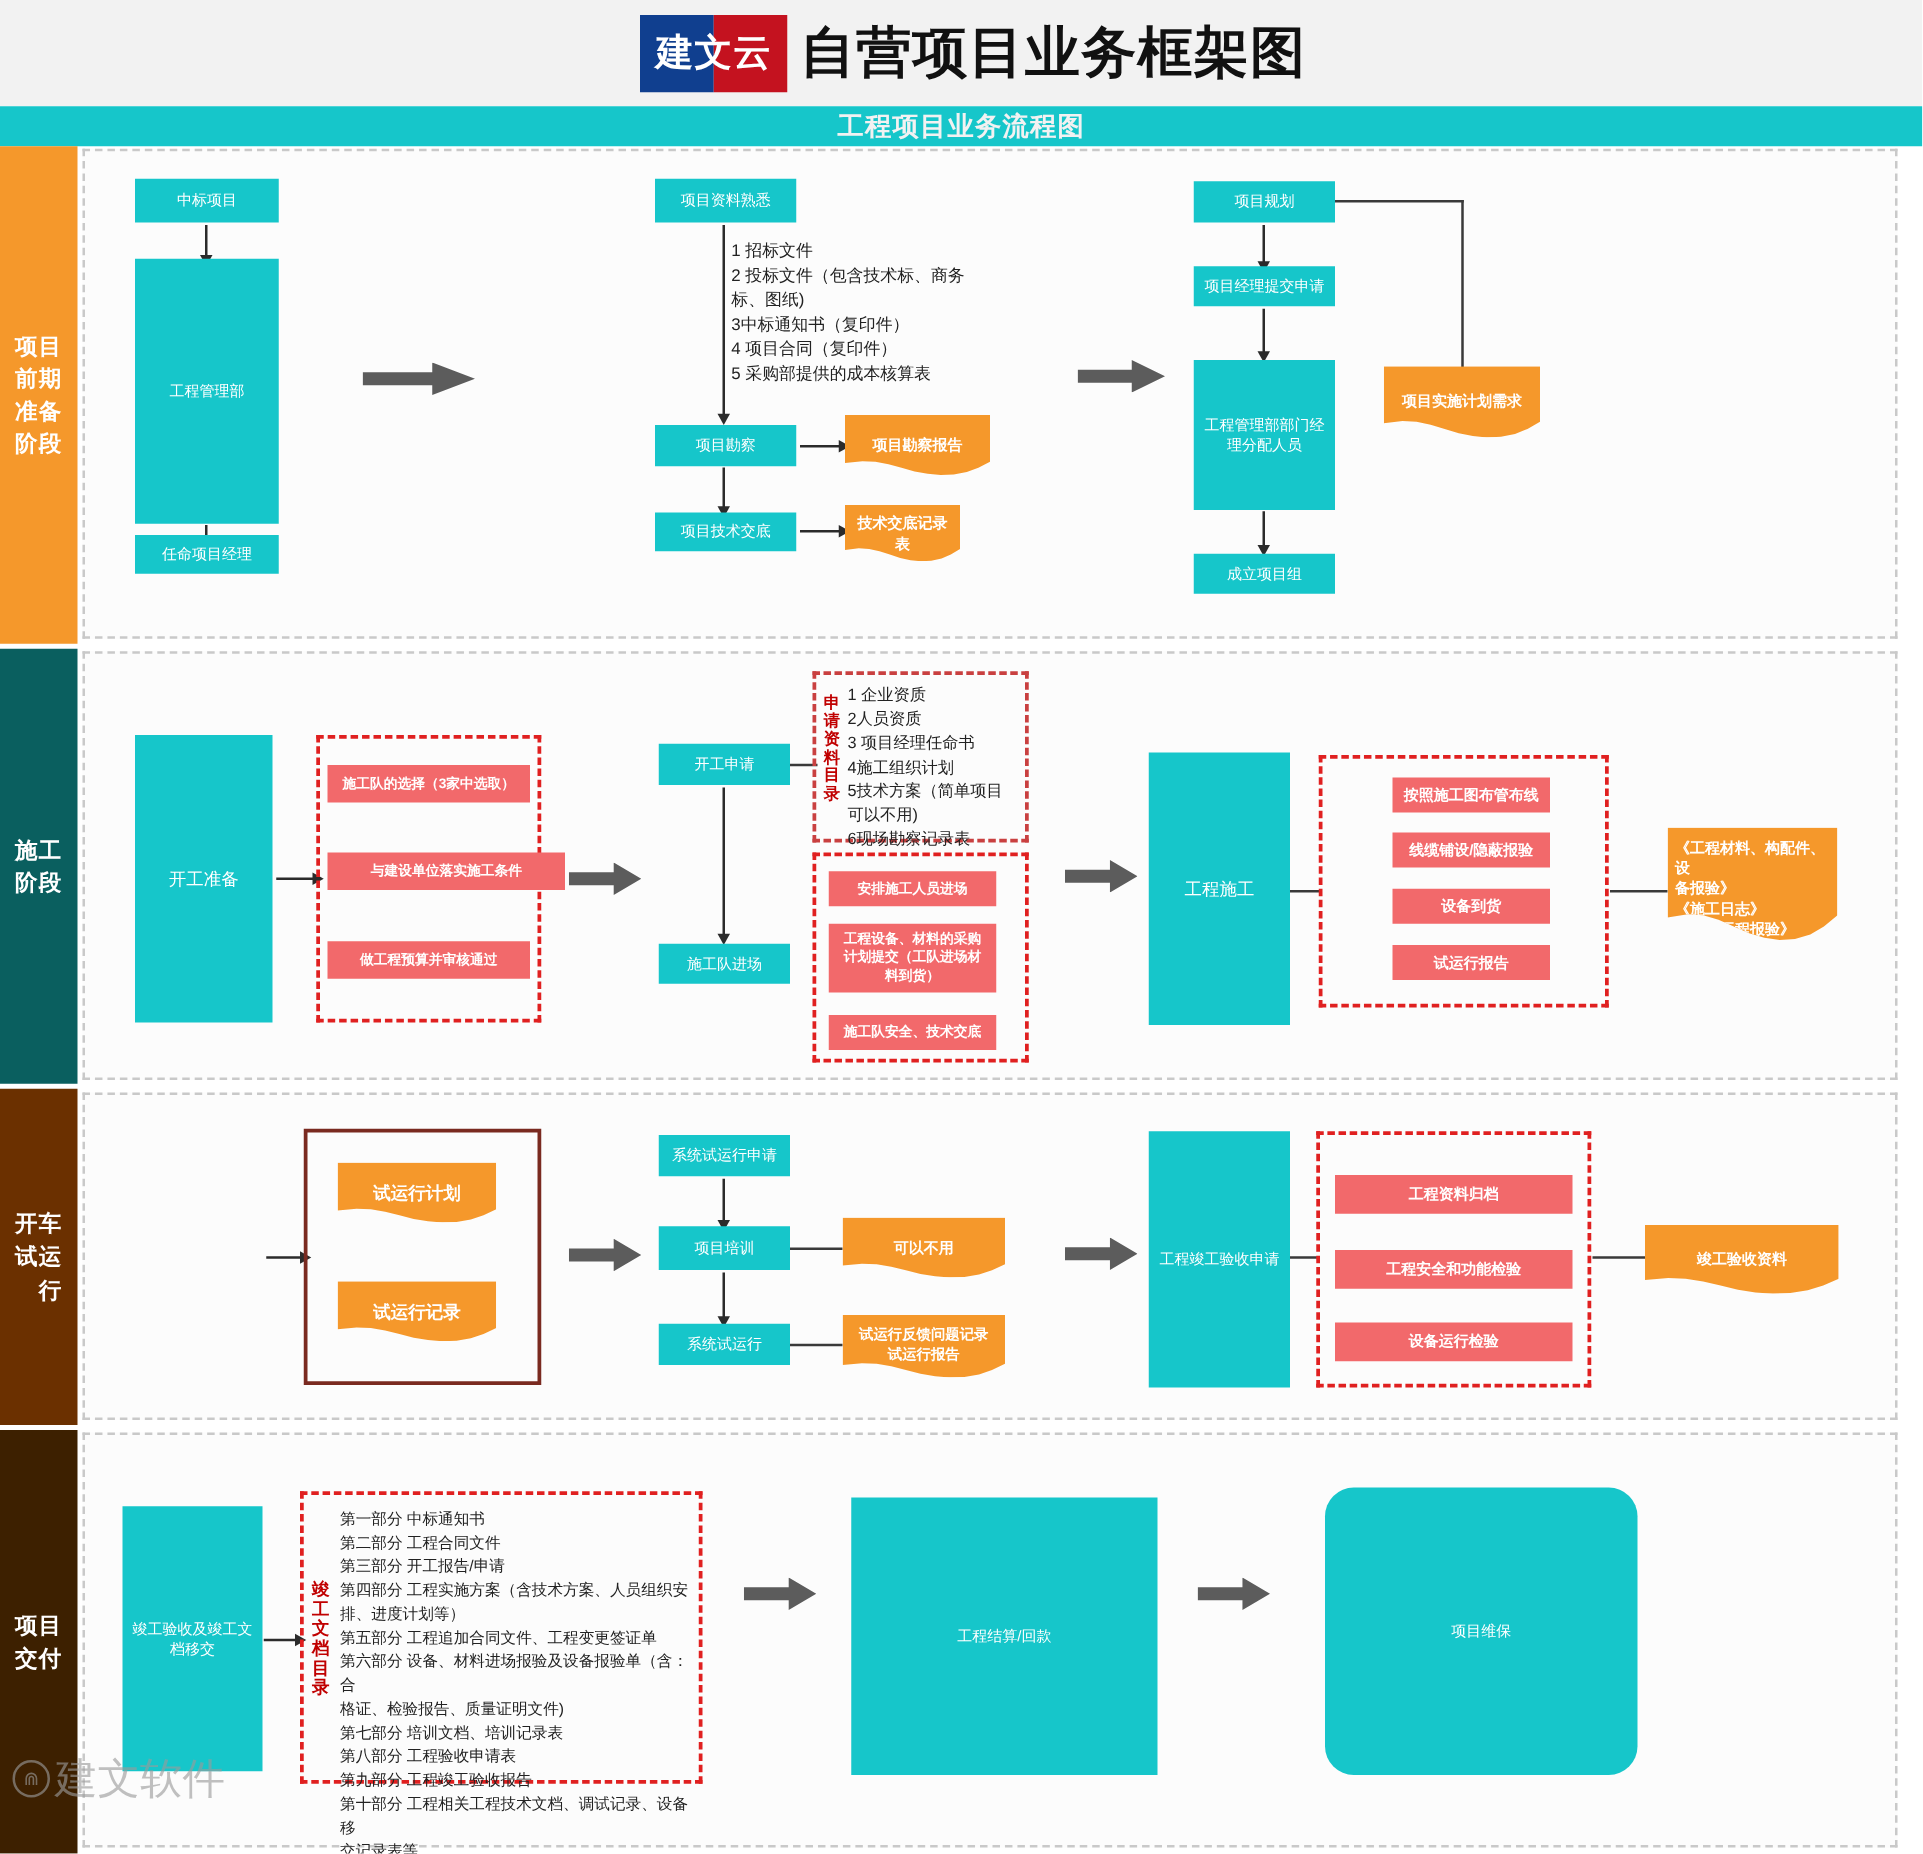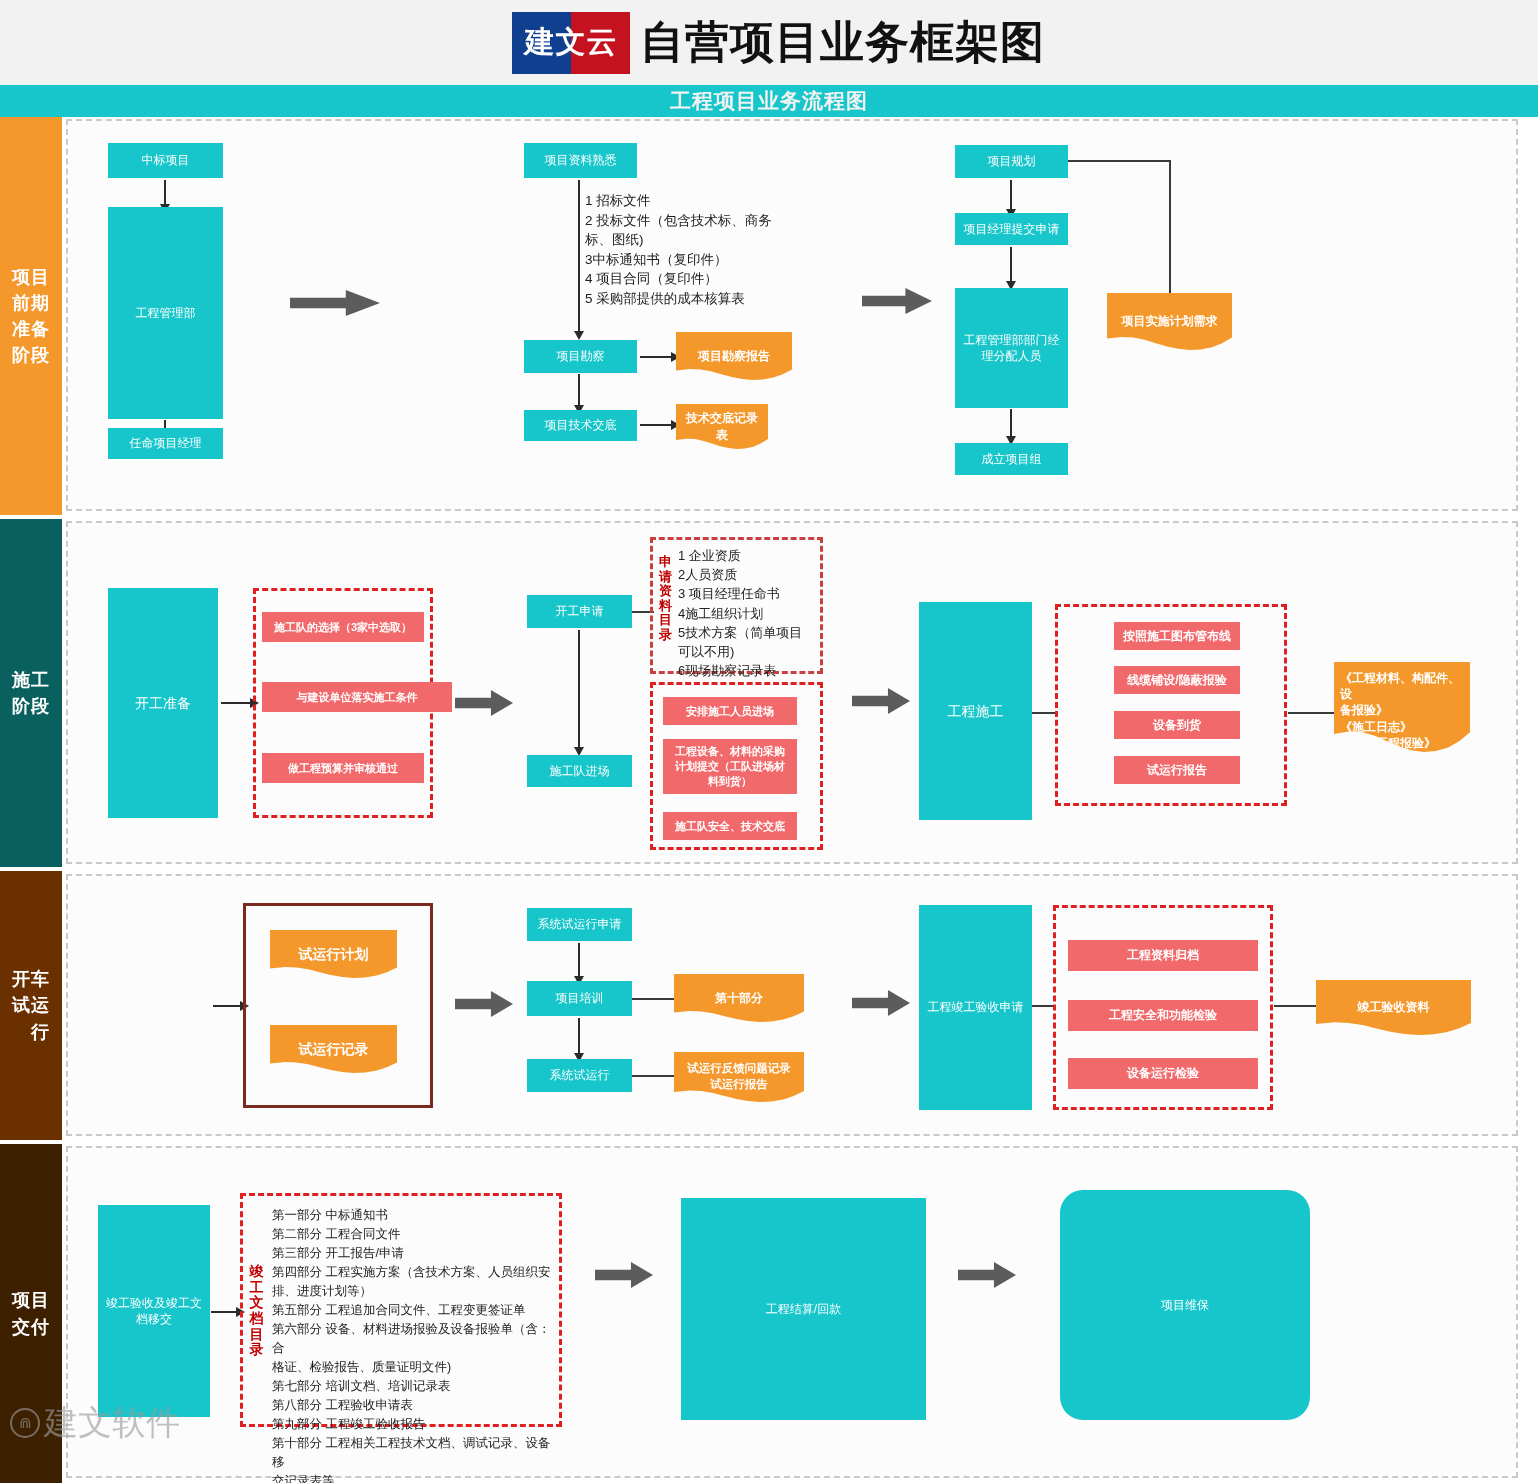--- a/index.html
+++ b/index.html
@@ -361,21 +361,21 @@
 
   <div class="node cyan" style="left:527px;top:908px;width:105px;height:33px;">
       <span>系统试运行申请</span>
     </div>
   <div class="v-arrow" style="left:578px;top:943px;height:34px;"></div>
   <div class="node cyan" style="left:527px;top:981px;width:105px;height:35px;">
       <span>项目培训</span>
     </div>
   <div class="plain-line" style="left:632px;top:998px;width:42px;height:2px;"></div>
   <div class="node doc doc-shape" style="left:674px;top:974px;width:130px;height:48px;">
-      <span>第十部分</span>
+      <span>可以不用</span>
     </div>
 
   <div class="v-arrow" style="left:578px;top:1018px;height:36px;"></div>
   <div class="node cyan" style="left:527px;top:1059px;width:105px;height:33px;">
       <span>系统试运行</span>
     </div>
   <div class="plain-line" style="left:632px;top:1075px;width:42px;height:2px;"></div>
   <div class="node doc doc-shape" style="left:674px;top:1052px;width:130px;height:50px;font-size:11.5px;">
       <span style="white-space:pre-line">试运行反馈问题记录
 试运行报告</span>

